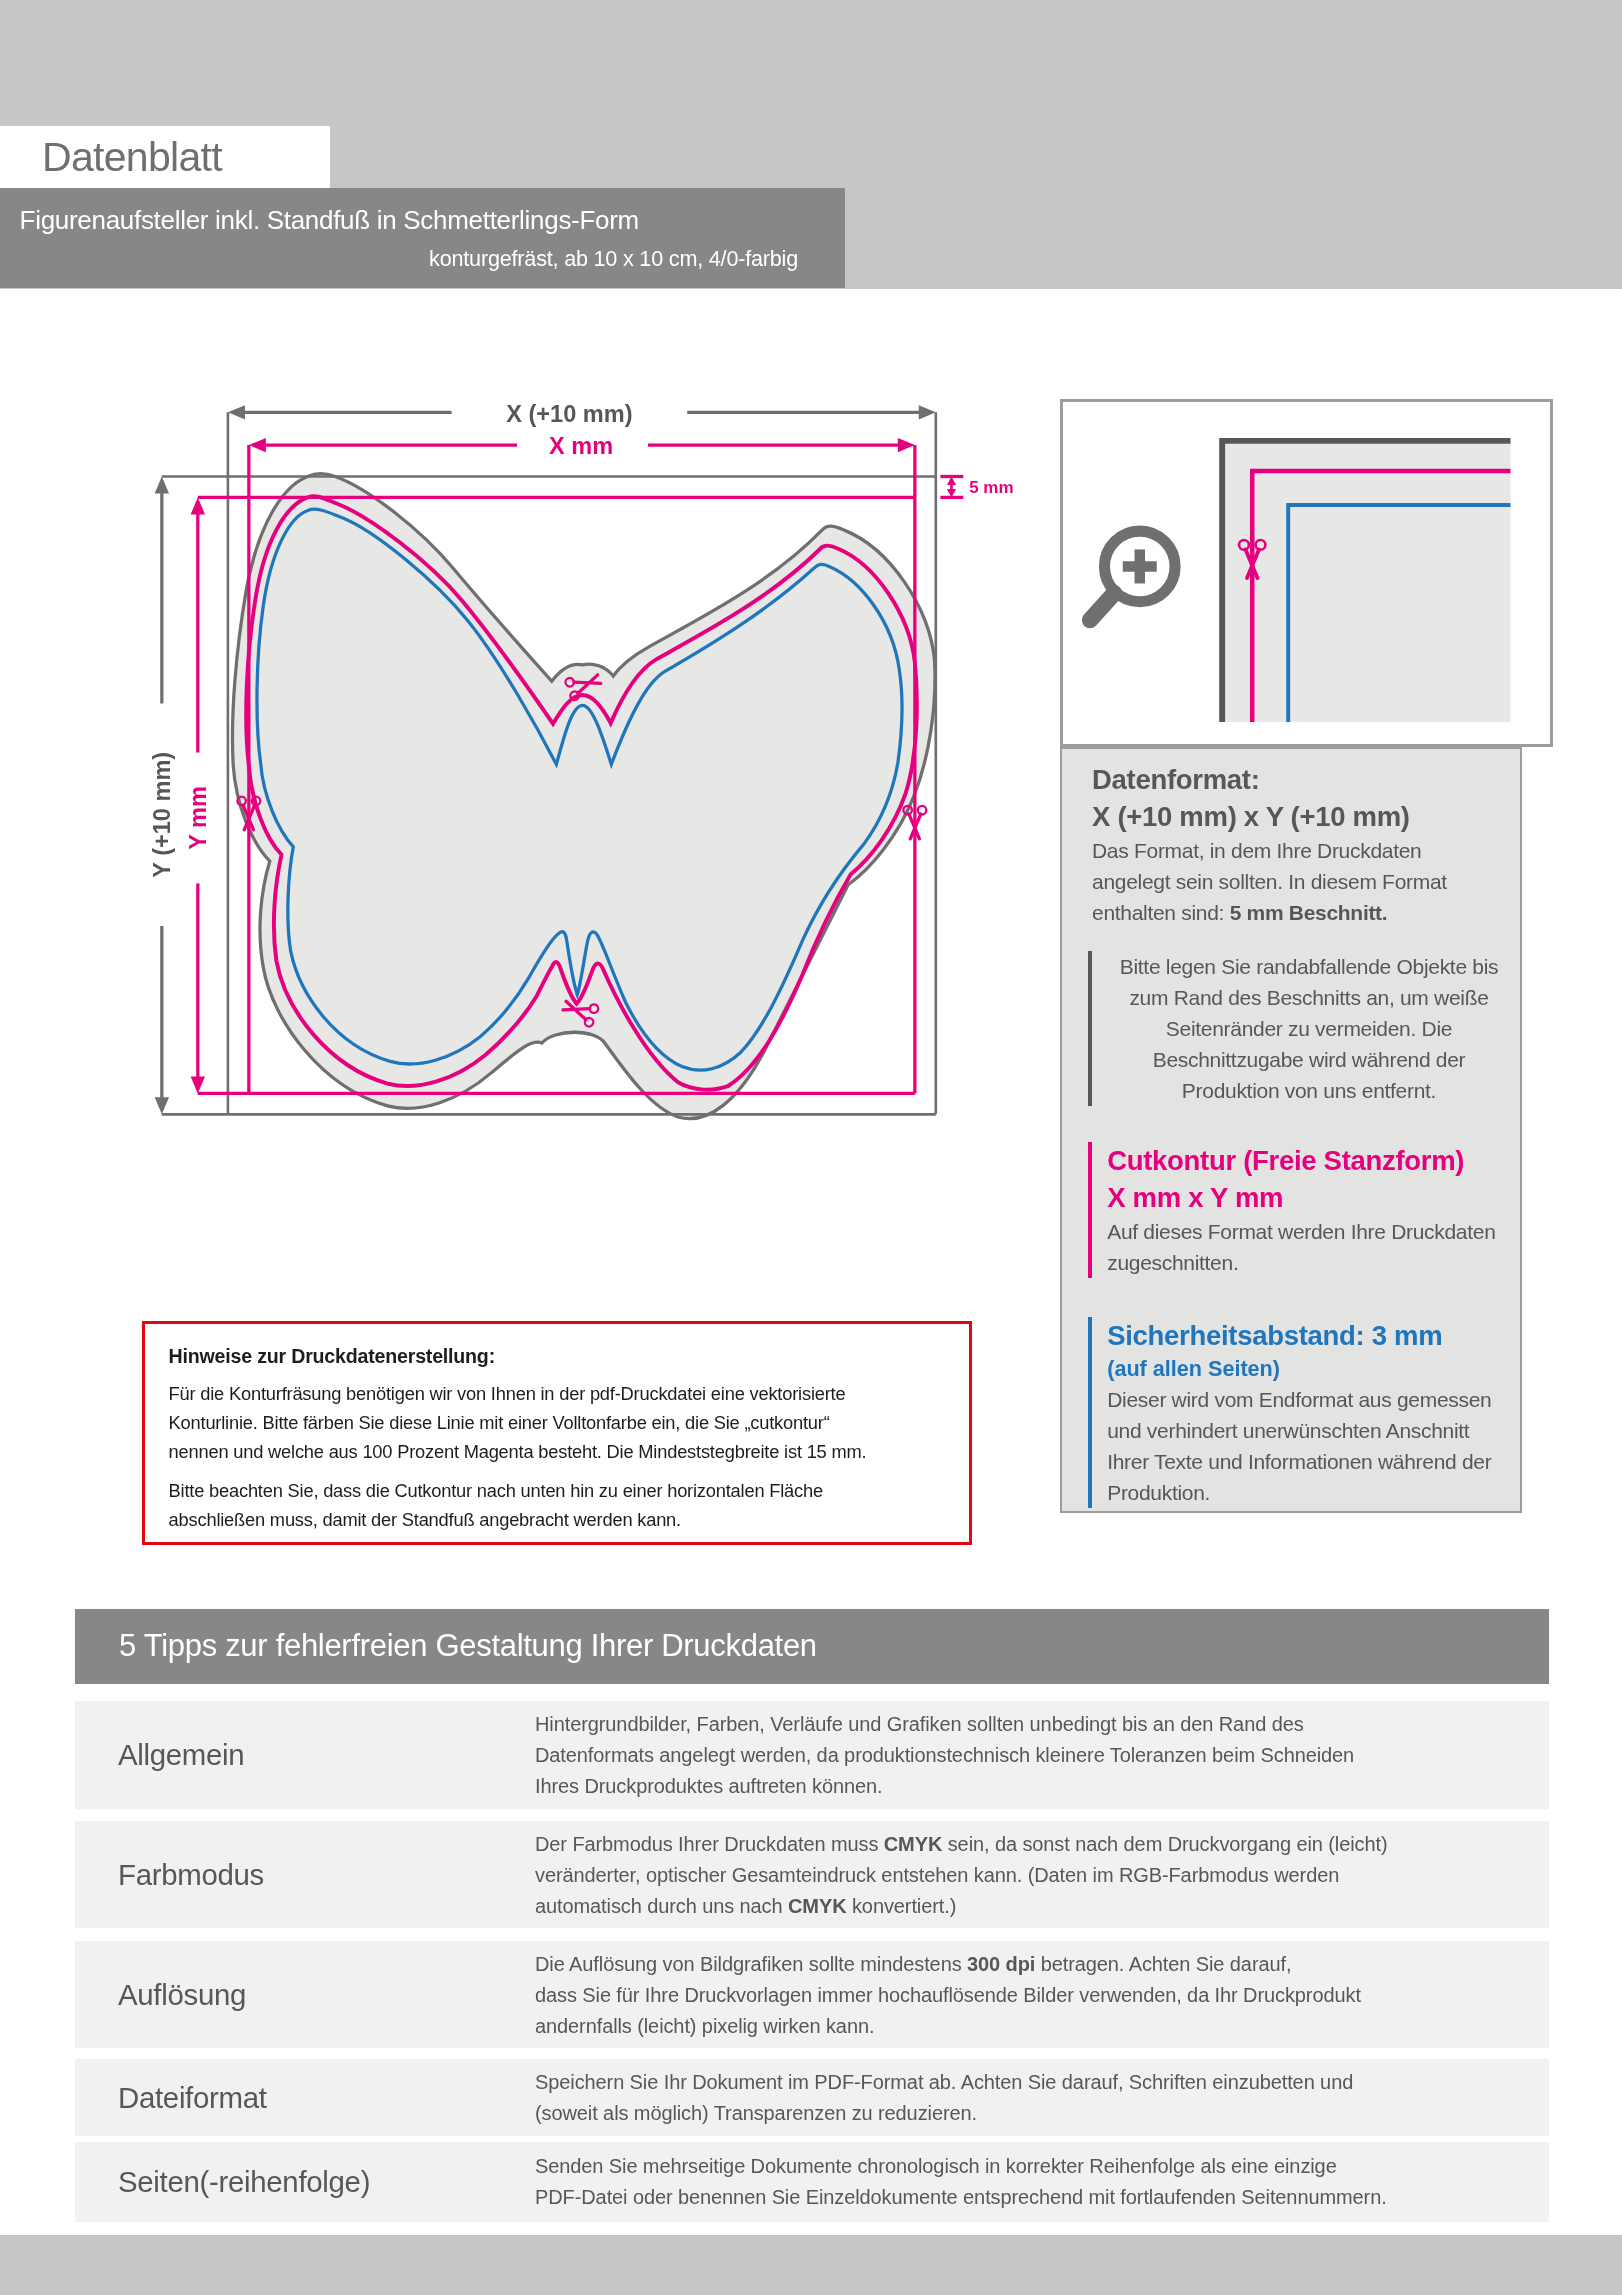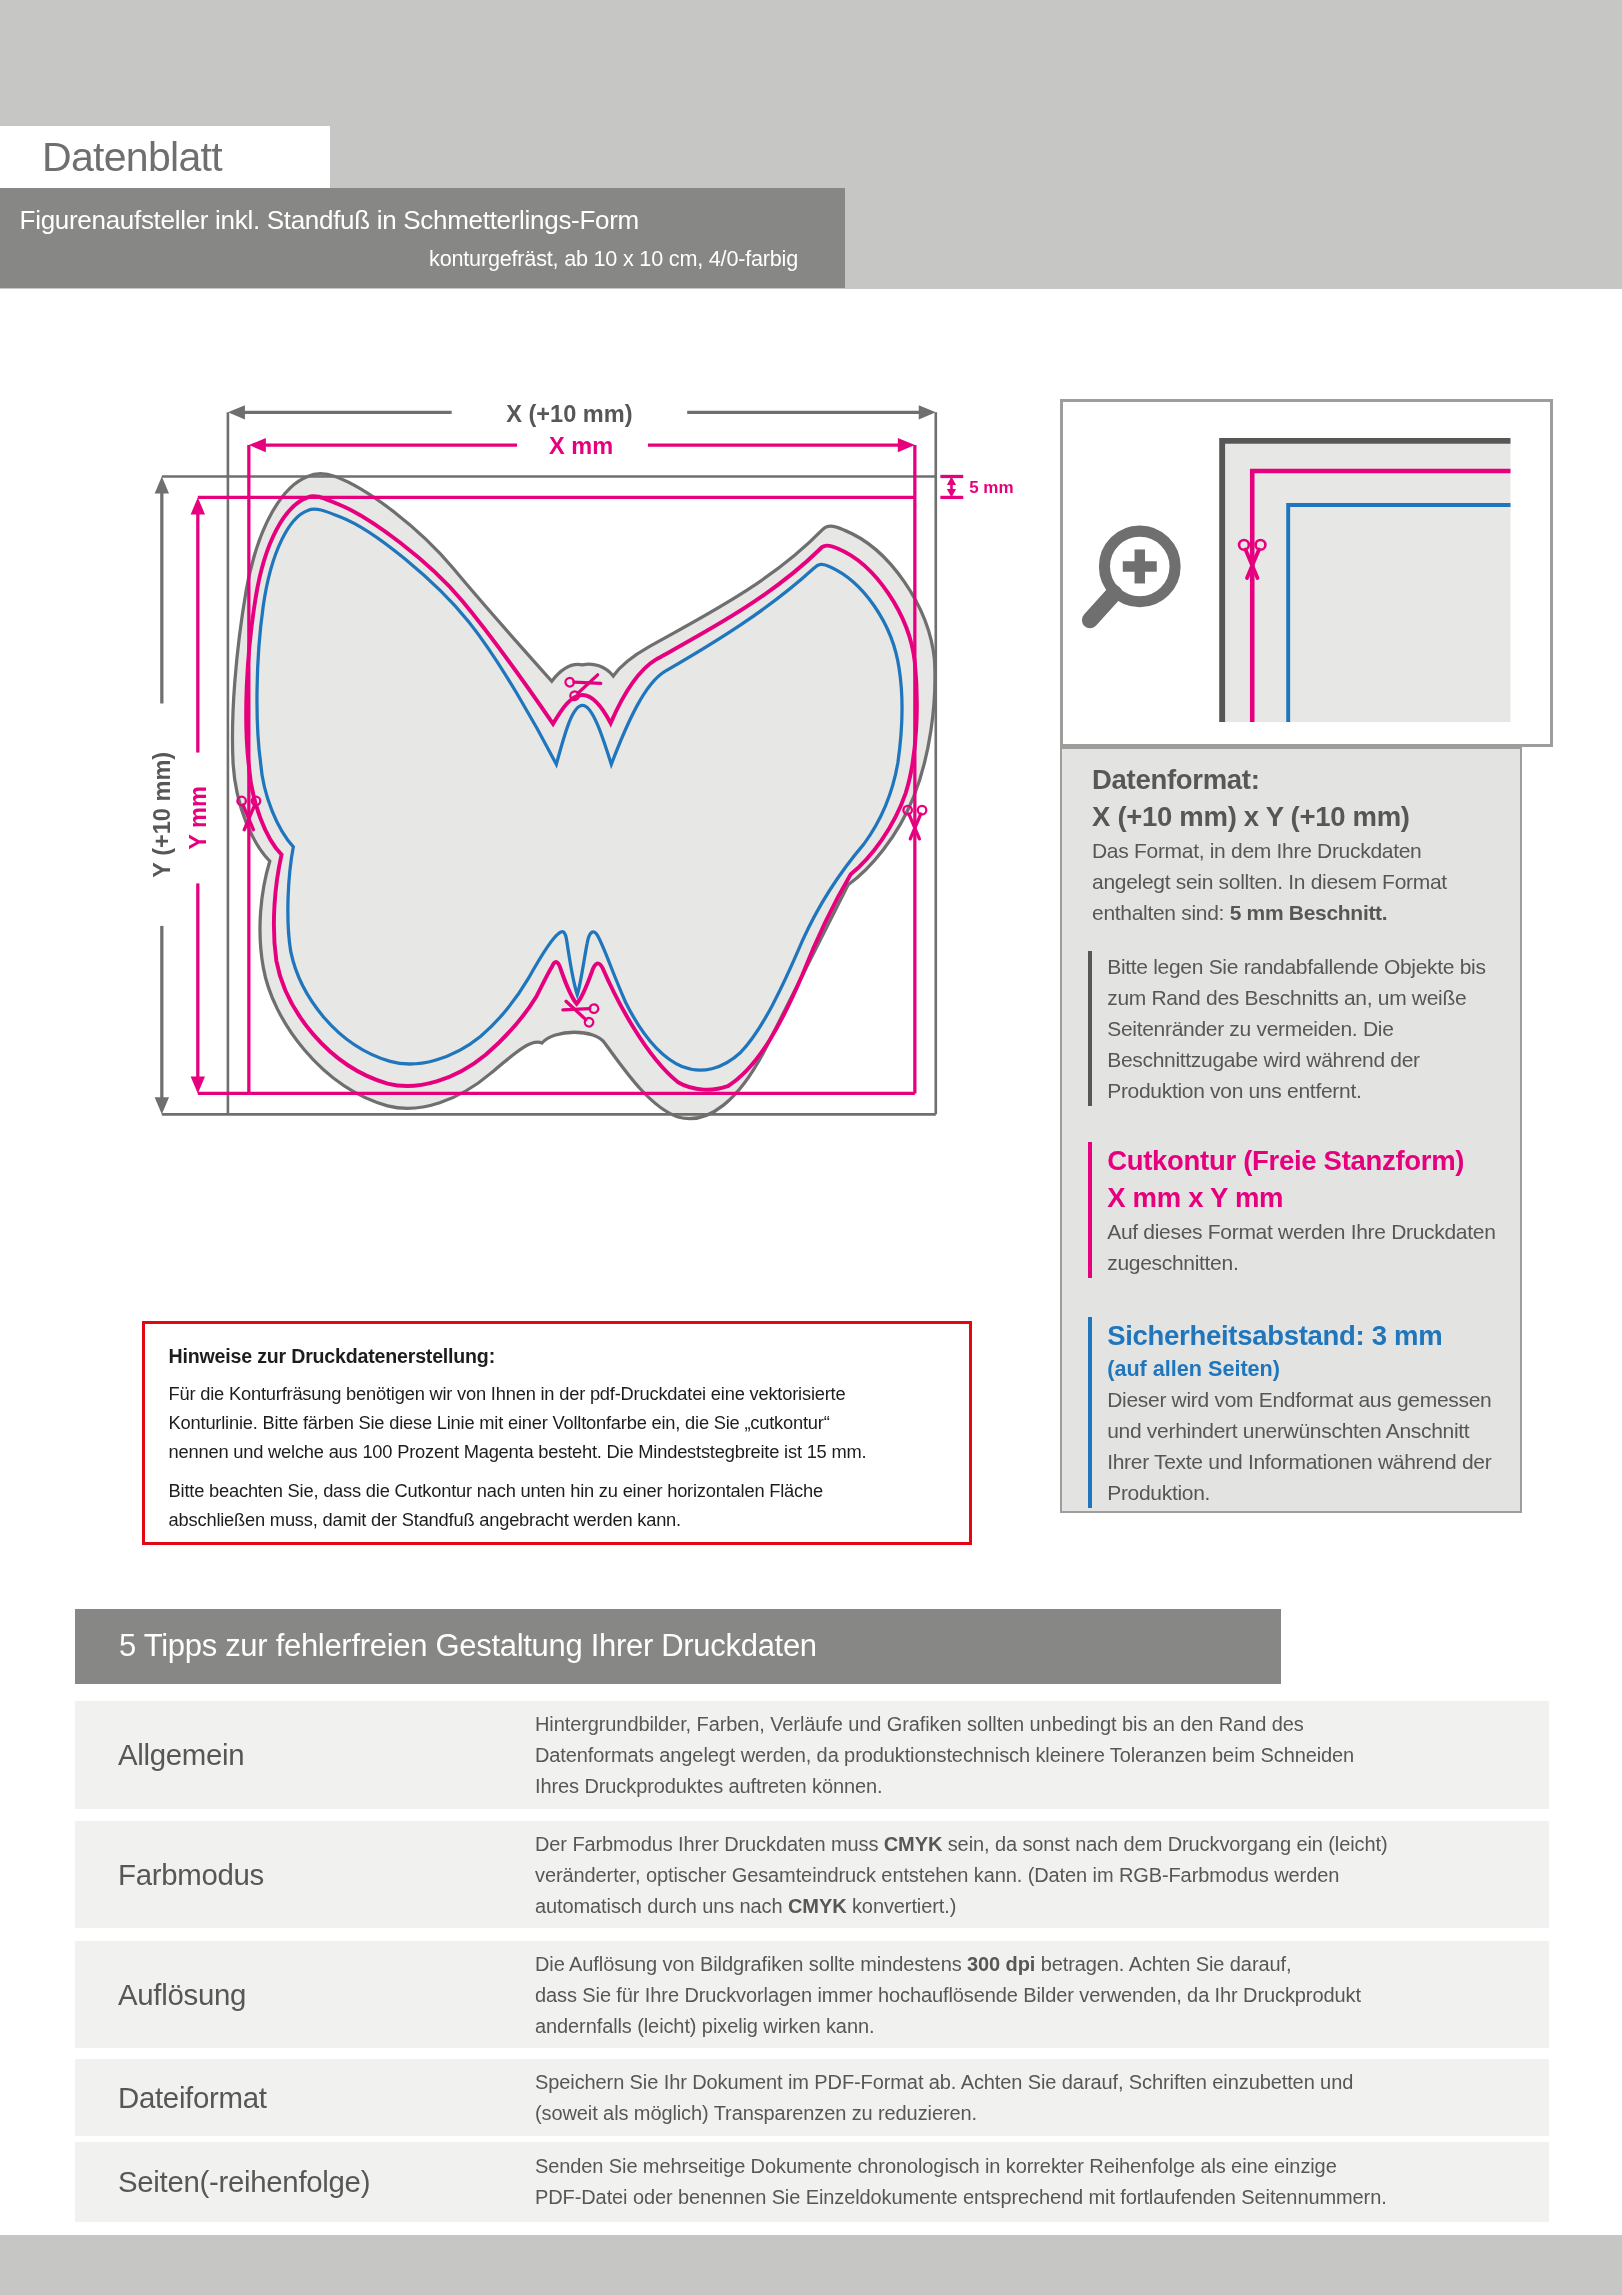--- a/index.html
+++ b/index.html
@@ -37,21 +37,21 @@
   .panel-sub{font-size:21.6px;font-weight:bold;line-height:30px;color:#2076BC;}
   .panel-body{font-size:21px;line-height:31px;color:#575756;white-space:pre-line;letter-spacing:-0.3px;}
   .panel-body b{font-weight:bold;}
 
   
   .hinweis-box{left:142px;top:1286px;width:830px;height:224px;border:3.3px solid #E30613;box-sizing:border-box;background:#fff;padding:21px 19.6px 0 23.6px;margin-top:35px;}
   .hinweis-h{font-size:19.6px;font-weight:bold;color:#1D1D1B;letter-spacing:-0.2px;}
   .hinweis-p{font-size:18.3px;line-height:29px;color:#1D1D1B;white-space:pre-line;margin-top:10.5px;letter-spacing:-0.2px;}
 
   
-  .tips-bar{left:75px;top:1609px;width:1206px;height:75px;background:#878786;}
+  .tips-bar{left:75px;top:1609px;width:1474px;height:75px;background:#878786;}
   .tips-bar span{display:block;padding-left:44px;line-height:73px;font-size:31px;color:#fff;letter-spacing:-0.3px;}
   .tip-row{left:75px;width:1474px;background:#F1F1F0;}
   .tip-label{position:absolute;left:43px;top:50%;transform:translateY(-50%);font-size:29.4px;color:#575756;letter-spacing:-0.3px;white-space:nowrap;}
   .tip-desc{position:absolute;left:460px;top:50%;transform:translateY(-50%);width:1001px;font-size:20px;line-height:31px;color:#575756;white-space:pre-line;letter-spacing:-0.1px;}
   .tip-desc b{font-weight:bold;}
   .row-1{top:1701px;height:108px;}
   .row-2{top:1821px;height:107px;}
   .row-3{top:1941px;height:107px;}
   .row-4{top:2059px;height:77px;}
   .row-5{top:2142px;height:80px;}
@@ -198,21 +198,21 @@
 
 <div class="abs info-panel">
   <div class="panel-section" style="top:11.8px;">
     <div class="panel-h">Datenformat:</div>
     <div class="panel-h">X (+10 mm) x Y (+10 mm)</div>
     <div class="panel-body"><span>Das Format, in dem Ihre Druckdaten
 angelegt sein sollten. In diesem Format
 enthalten sind: </span><b>5 mm Beschnitt.</b></div>
   </div>
 
-  <div class="panel-section barred" style="top:202px;">
+  <div class="panel-section barred" style="top:202px;text-align:center;">
     <div class="panel-body">Bitte legen Sie randabfallende Objekte bis
 zum Rand des Beschnitts an, um weiße
 Seitenränder zu vermeiden. Die
 Beschnittzugabe wird während der
 Produktion von uns entfernt.</div>
   </div>
 
   <div class="panel-section barred bar-magenta" style="top:393px;">
     <div class="panel-h magenta">Cutkontur (Freie Stanzform)</div>
     <div class="panel-h magenta">X mm x Y mm</div>

